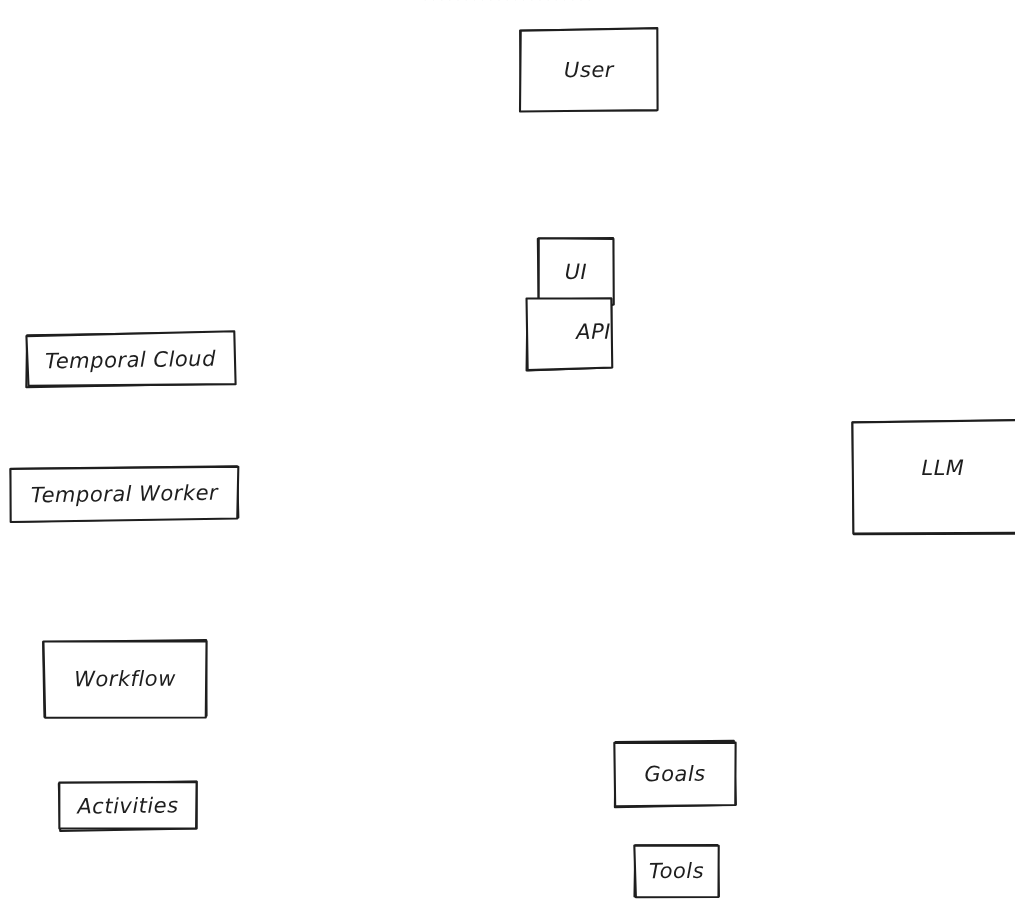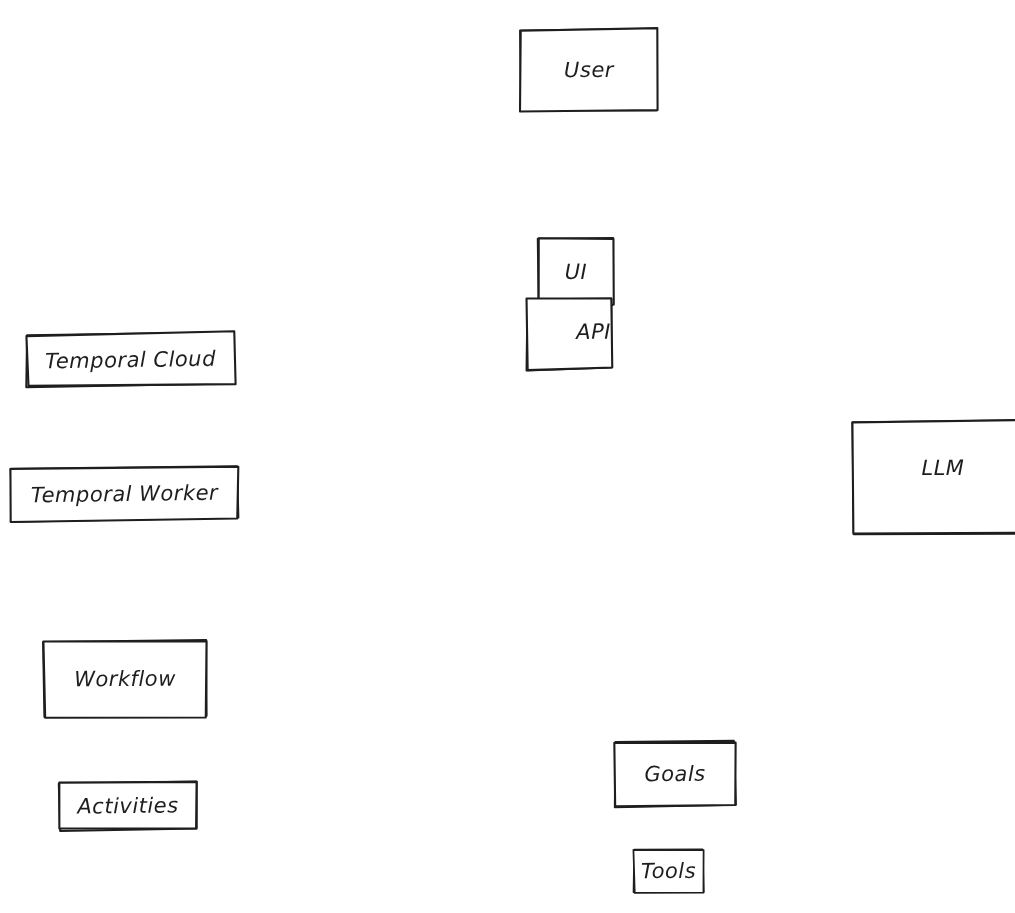--- a/index.html
+++ b/index.html
@@ -137,21 +137,21 @@
         </svg>
         <div class="label">Activities</div>
       </div>
       <div class="node" style="left: 615px; top: 742px; width: 120px; height: 64px; transform: rotate(-0.5deg);">
         <svg class="sketch" viewBox="0 0 132 76" width="132" height="76">
           <path d="M6.9,5.6 L125.1,5.4 L126.6,69.3 L5.6,70.7 Z"></path>
           <path d="M5.6,6.3 L126.9,7.2 L126.0,69.5 L5.9,69.9 Z" fill="none"></path>
         </svg>
         <div class="label">Goals</div>
       </div>
-      <div class="node" style="left: 635px; top: 846px; width: 67px; height: 50px; transform: rotate(-0.4deg);">
+      <div class="node" style="left: 635px; top: 846px; width: 83px; height: 50px; transform: rotate(-0.4deg);">
         <svg class="sketch" viewBox="0 0 95 62" width="95" height="62">
           <path d="M6.5,5.1 L88.6,5.3 L89.7,56.5 L5.3,56.2 Z"></path>
           <path d="M5.5,5.2 L89.9,6.1 L89.3,57.3 L6.7,57.0 Z" fill="none"></path>
         </svg>
         <div class="label">Tools</div>
       </div>
     </div>
 
 </div>
 

